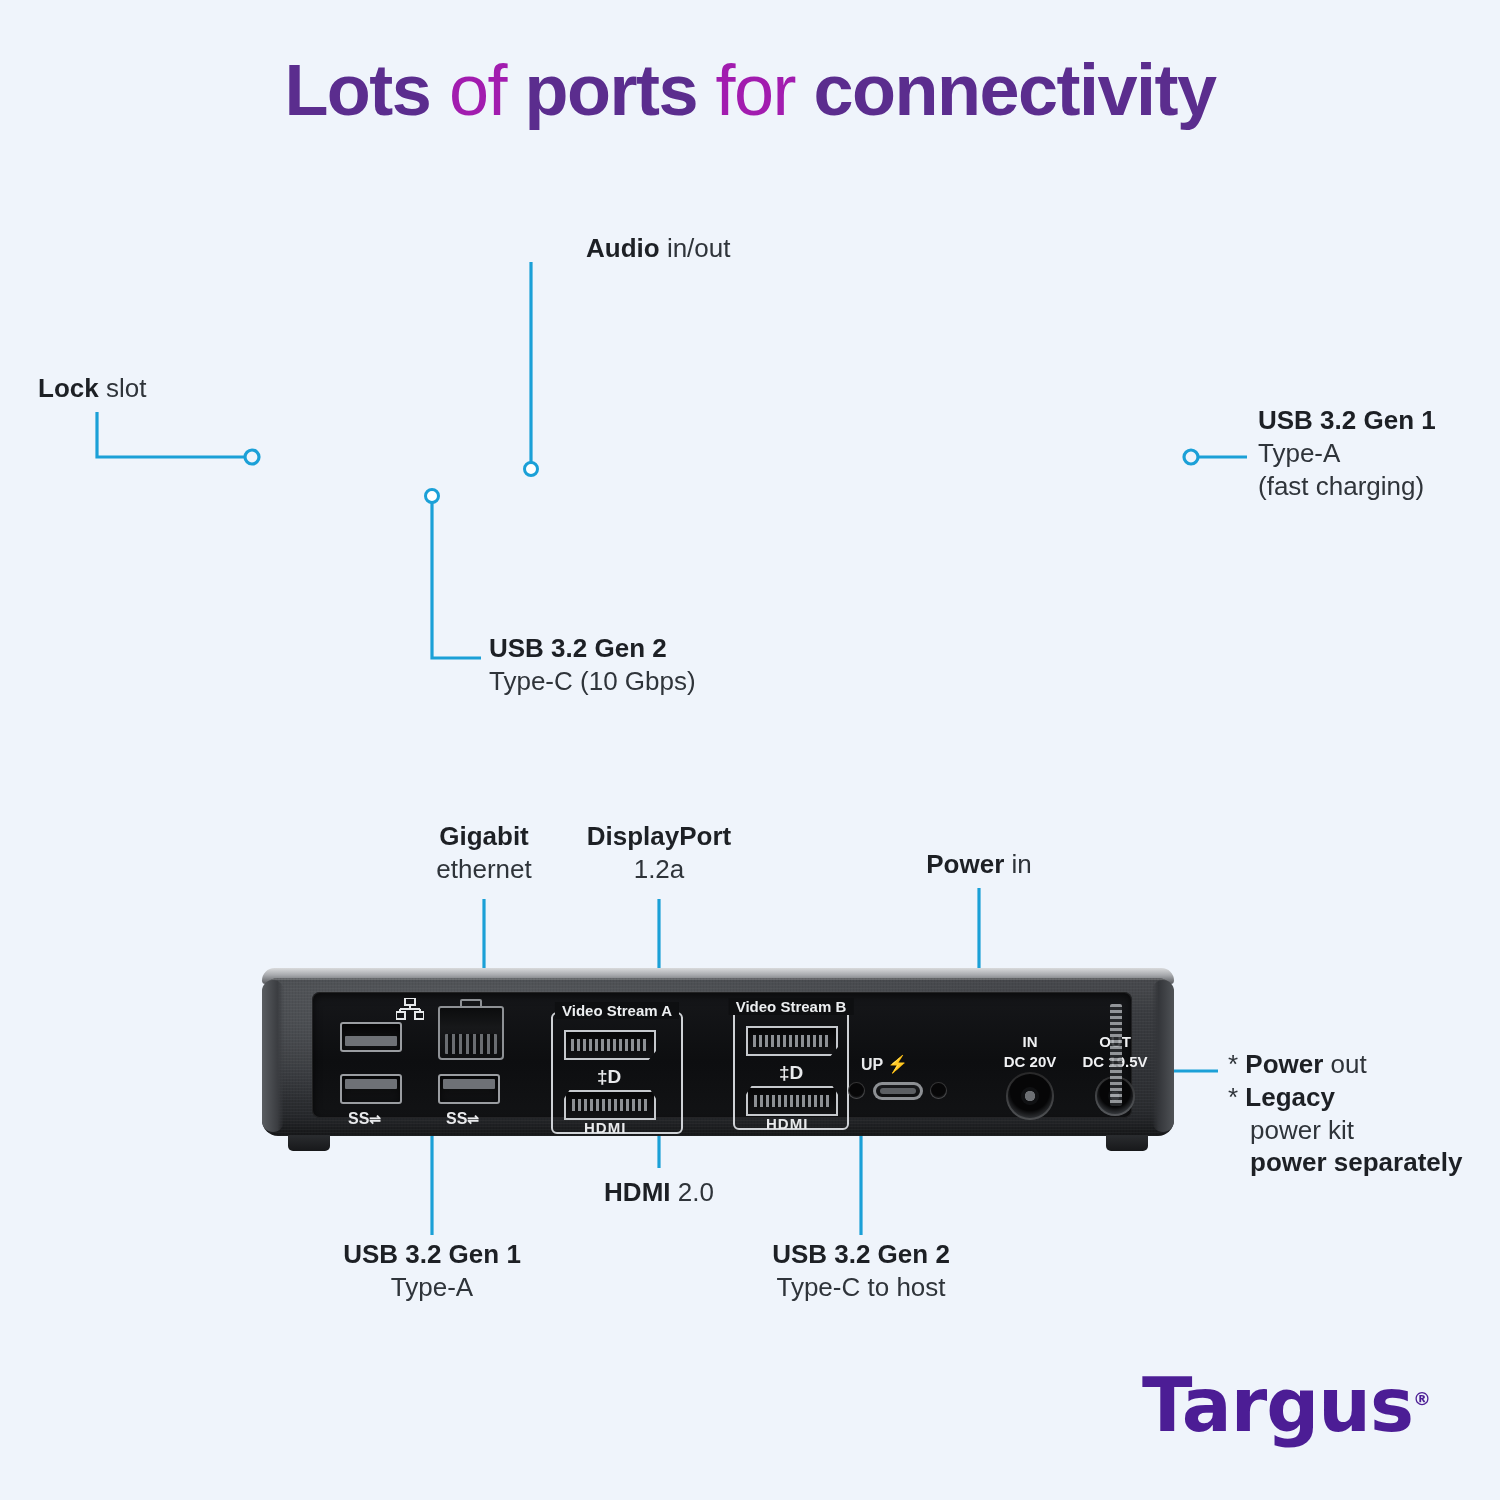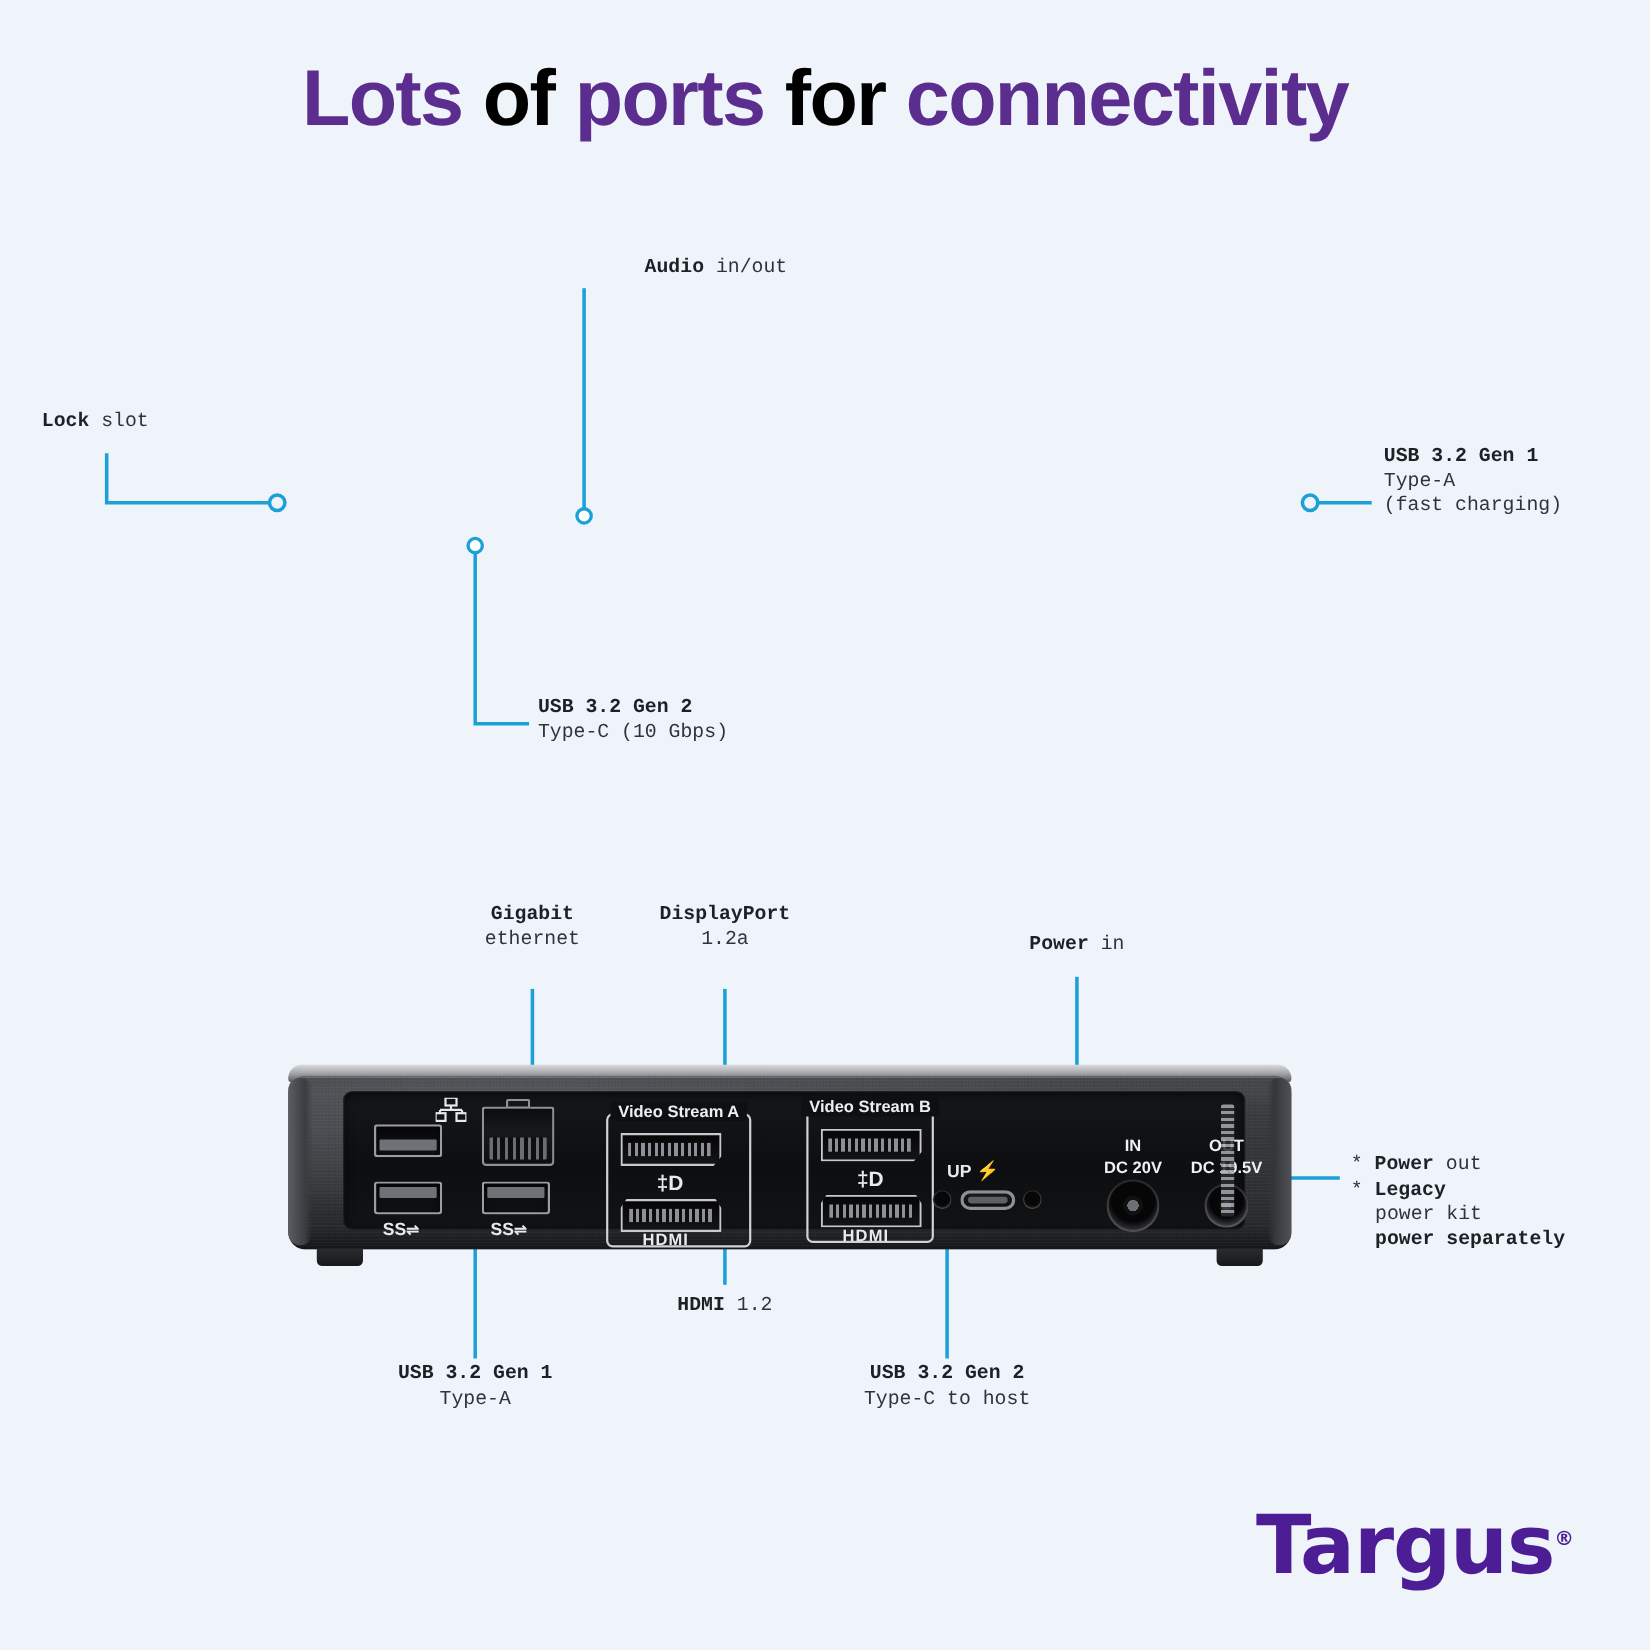--- a/index.html
+++ b/index.html
@@ -16,24 +16,24 @@
   
   .title {
     position:absolute; left:0; right:0; top:52px;
     text-align:center;
     font-size:72px;
     line-height:1.08;
     letter-spacing:-1.5px;
     white-space:nowrap;
   }
   .t-strong { font-weight:bold; color:#5b2d8e; }
-  .t-light  { font-weight:bold; color:#000000; }
-
-  
-  .callout { position:absolute; line-height:1.26; font-size:18px; color:#1d2025; white-space:nowrap;font-family:Liberation Mono, monospace; }
+  .t-light  { font-weight:normal; color:#a21caf; }
+
+  
+  .callout { position:absolute; line-height:1.26; font-size:26px; color:#1d2025; white-space:nowrap; }
   .callout .b { font-weight:bold; }
   .callout .r { font-weight:normal; color:#2f343a; }
   .callout .ln { display:block; }
   .c-center { text-align:center; }
 
   
   svg.leaders { position:absolute; inset:0; width:1500px; height:1500px; pointer-events:none; }
 
   
   .dock { position:absolute; }
@@ -271,21 +271,21 @@
   <div class="callout c-center" style="left:549px; top:820px; width:220px;">
     <span class="ln b">DisplayPort</span>
     <span class="ln r">1.2a</span>
   </div>
 
   <div class="callout c-center" style="left:879px; top:848px; width:200px;">
     <span class="b">Power</span><span class="r"> in</span>
   </div>
 
   <div class="callout c-center" style="left:559px; top:1176px; width:200px;">
-    <span class="b">HDMI</span><span class="r"> 1.2</span>
+    <span class="b">HDMI</span><span class="r"> 2.0</span>
   </div>
 
   <div class="callout c-center" style="left:332px; top:1238px; width:200px;">
     <span class="ln b">USB 3.2 Gen 1</span>
     <span class="ln r">Type-A</span>
   </div>
 
   <div class="callout c-center" style="left:751px; top:1238px; width:220px;">
     <span class="ln b">USB 3.2 Gen 2</span>
     <span class="ln r">Type-C to host</span>

